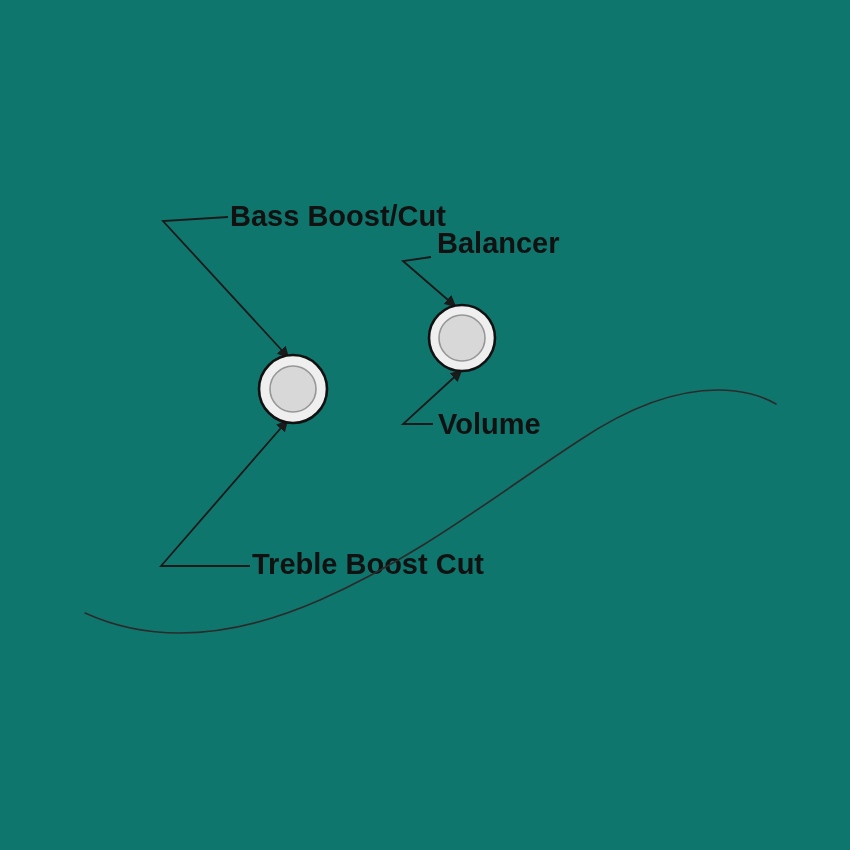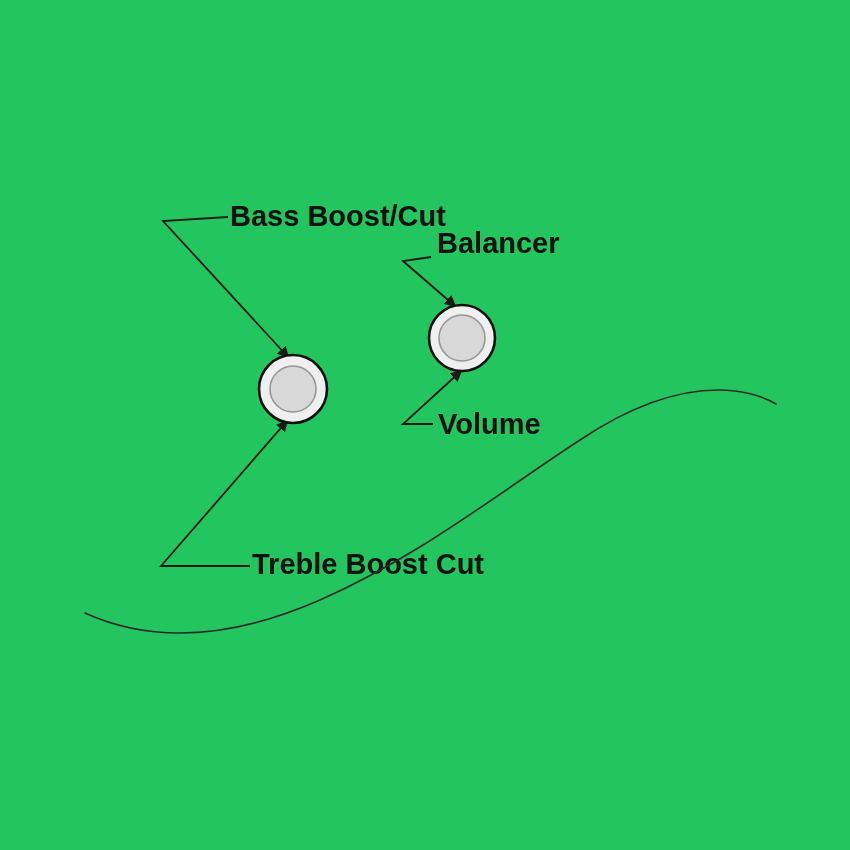--- a/index.html
+++ b/index.html
@@ -4,21 +4,21 @@
 <style>
   html, body {
     margin: 0;
     padding: 0;
     background: #ffffff;
   }
   .stage {
     position: relative;
     width: 850px;
     height: 850px;
-    background: #22c55e;
+    background: #0f766e;
     overflow: hidden;
     font-family: "Liberation Sans", sans-serif;
   }
   svg { display: block; }
   .leader {
     fill: none;
     stroke: #1a1a1a;
     stroke-width: 1.8;
     stroke-linejoin: miter;
   }

